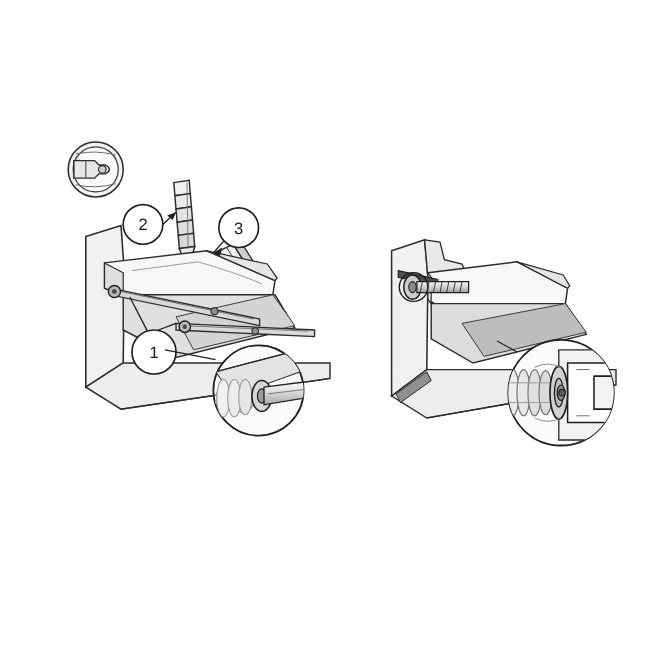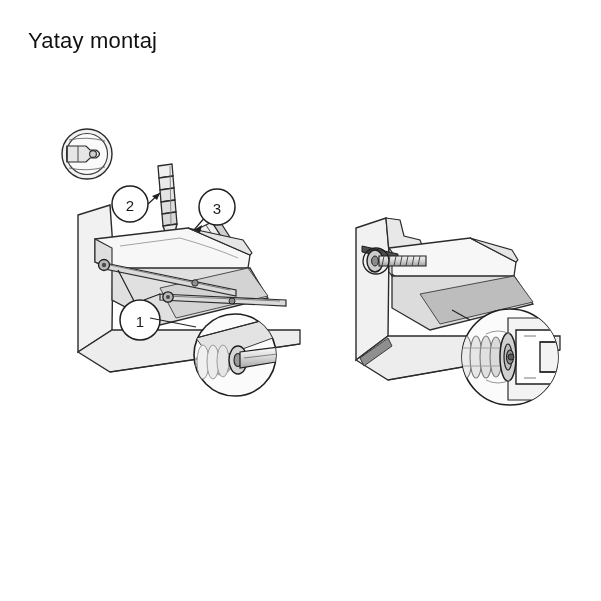--- a/index.html
+++ b/index.html
@@ -46,21 +46,20 @@
     fill: #1a1a1a;
     text-anchor: middle;
     dominant-baseline: central;
   }
 </style>
 </head>
 <body>
 
 <div id="page">
 
-  <div id="title">Yatay montaj</div>
 
   <svg id="figure" viewBox="0 0 601 601" width="601" height="601" xmlns="http://www.w3.org/2000/svg">
 
     <defs>
       <clipPath id="clipDetailLeft">
           <circle cx="235" cy="355" r="41"></circle>
         </clipPath>
       <clipPath id="clipDetailRight">
           <circle cx="510" cy="357" r="48"></circle>
         </clipPath>

